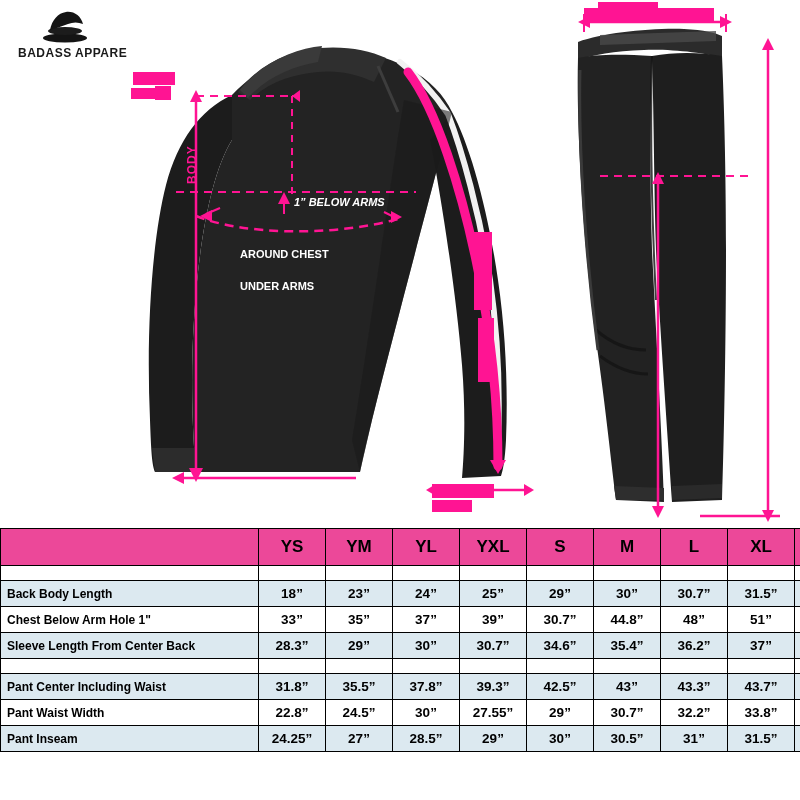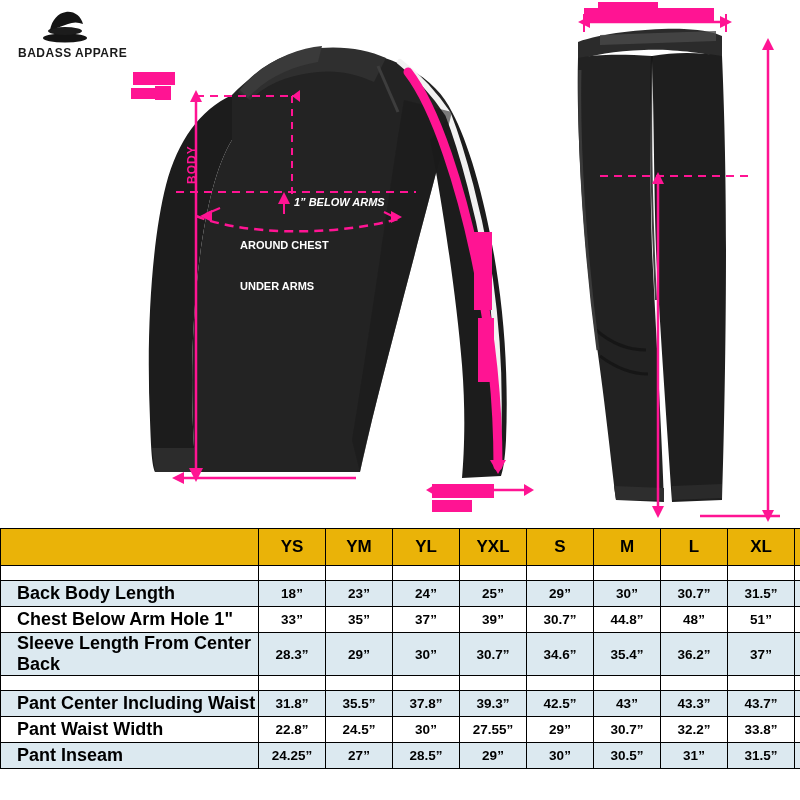--- a/index.html
+++ b/index.html
@@ -103,27 +103,27 @@
     font-size: 13.5px;
     font-weight: bold;
     color: #000000;
     height: 25px;
     padding: 0;
     text-align: center;
     vertical-align: middle;
   }
   #size-table td.rowhead {
     text-align: left;
-    padding-left: 16px;
-    font-size: 18px;
+    padding-left: 6px;
+    font-size: 12px;
   }
   #size-table thead td {
     height: 36px;
     font-size: 17px;
-    background: #eab308;
+    background: #ec4899;
   }
   #size-table tr.alt td {
     background: #dce9f0;
   }
   #size-table tr.plain td {
     background: #ffffff;
   }
   #size-table tr.spacer td {
     height: 14px;
     background: #ffffff;
@@ -286,21 +286,21 @@
     <div class="pinkblock" style="left:432px; top:484px; width:62px; height:14px;"></div>
     <div class="pinkblock" style="left:432px; top:500px; width=40px; width:40px; height:12px;"></div>
 
     <div class="pinkblock" style="left:584px; top:8px; width:130px; height:15px;"></div>
     <div class="pinkblock" style="left:598px; top:2px; width:60px; height:10px;"></div>
 
     <div class="mlabel vertical sz12" style="left:186px; top:124px; height:60px;">BODY</div>
 
     <div class="white-label" style="left:294px; top:196px;font-style:italic;">1” BELOW ARMS</div>
 
-    <div class="white-label" style="left:240px; top:239px;">AROUND CHEST</div>
+    <div class="white-label" style="left:240px; top:248px;">AROUND CHEST</div>
     <div class="white-label" style="left:240px; top:248px;margin-top:32px;">UNDER ARMS</div>
   </div>
 
   <table id="size-table">
     <colgroup>
       <col class="c0">
         <col class="cs">
         <col class="cs">
         <col class="cs">
         <col class="cs">

